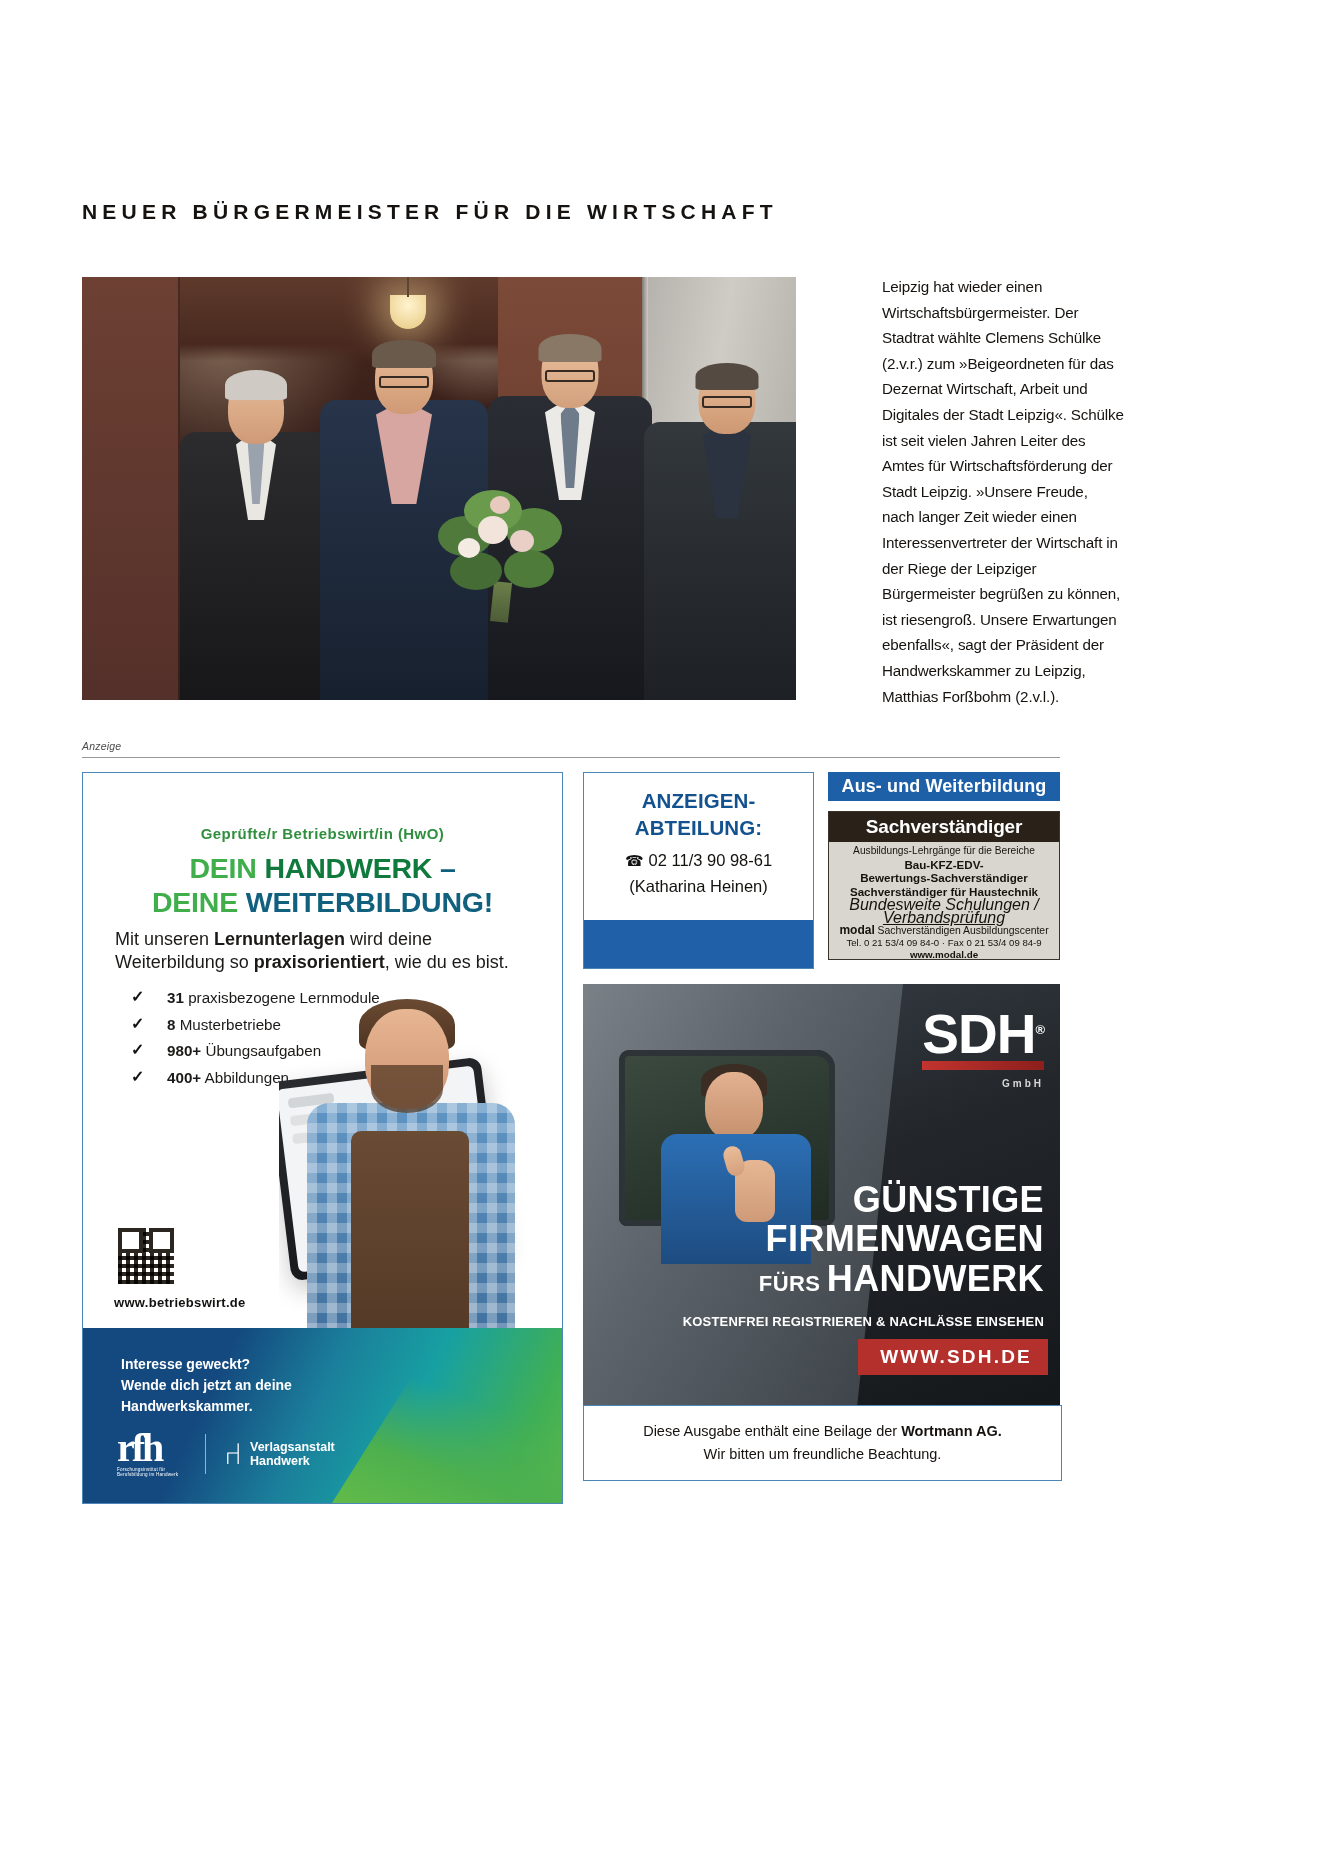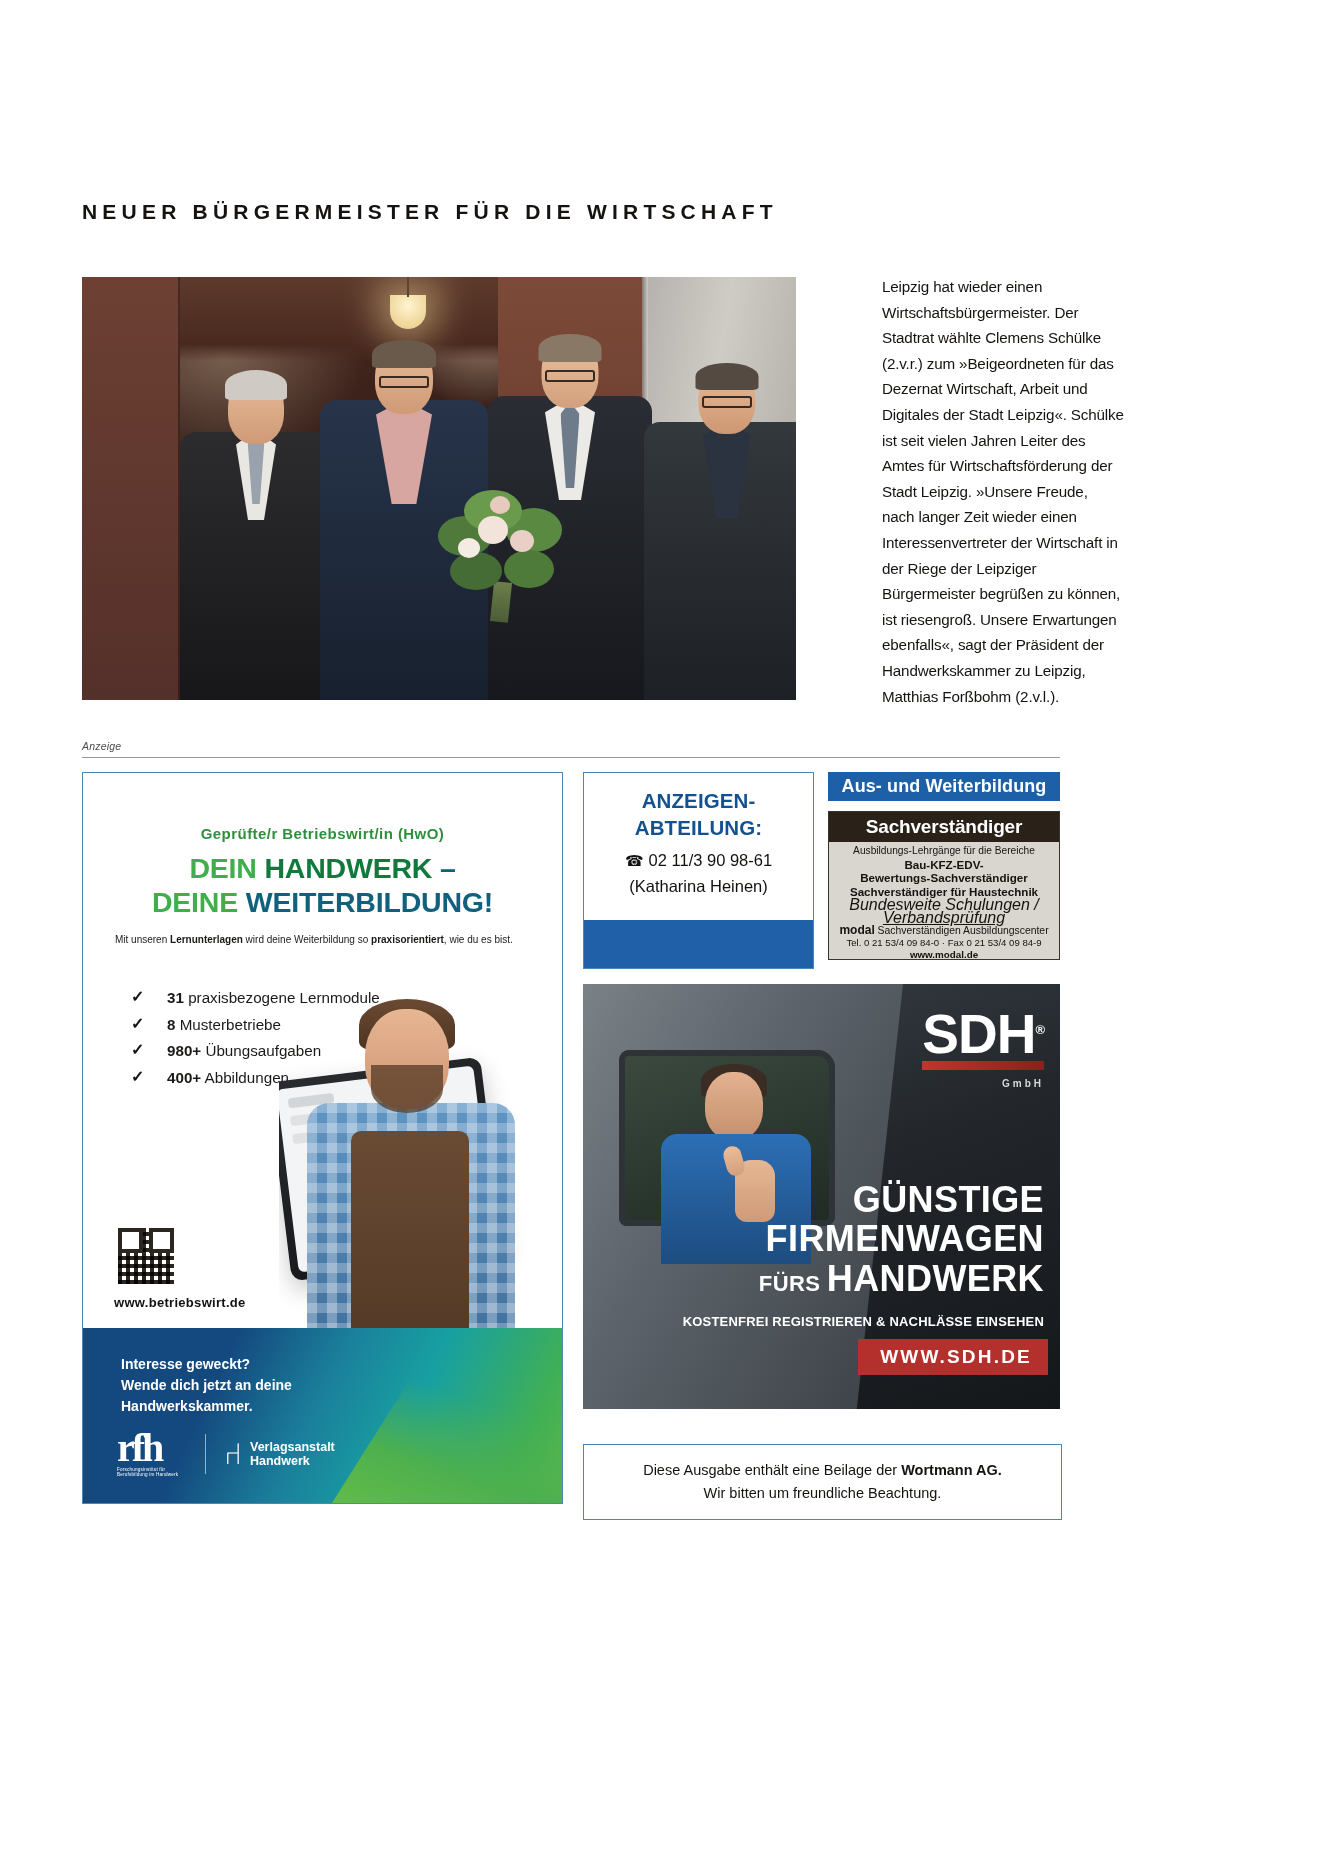--- a/index.html
+++ b/index.html
@@ -169,21 +169,21 @@
     position:absolute; left:0; right:0; top:78px;
     text-align:center;
     font-size:28.5px; font-weight:800; line-height:34px;
     letter-spacing:-0.2px;
   }
   .al-h1 .lite { color:#3fae4b; }
   .al-h1 .mid  { color:#0f7a3c; }
   .al-h1 .dark { color:#11607e; }
   .al-body {
     position:absolute; left:32px; top:155px; width:410px;
-    font-size:10px; line-height:23px; color:#1c1a18;
+    font-size:18px; line-height:23px; color:#1c1a18;
   }
   .al-body b { font-weight:700; }
   .al-list {
     position:absolute; left:48px; top:212px;
     font-size:15.2px; line-height:26.5px; color:#1c1a18;
   }
   .al-list li { list-style:none; position:relative; padding-left:36px; }
   .al-list li .tick {
     position:absolute; left:0; top:-1px; font-size:16px; font-weight:700; color:#141210;
   }
@@ -422,21 +422,21 @@
   }
   .sdh-url {
     position:absolute; right:12px; top:355px;
     background:#b4302c; color:#fff;
     padding:7px 16px 7px 22px;
     font-size:19px; font-weight:800; letter-spacing:2.2px;
   }
 
   
   .ad-beilage {
-    position:absolute; left:583px; top:1444px;
+    position:absolute; left:583px; top:1405px;
     width:477px; height:74px;
     border:1px solid #4d87b8; background:#fff;
     display:flex; align-items:center; justify-content:center;
     text-align:center;
   }
   .beilage-txt {
     font-size:14.5px; line-height:23px; color:#16120f;
   }
   .beilage-txt b { font-weight:700; }
 </style>

